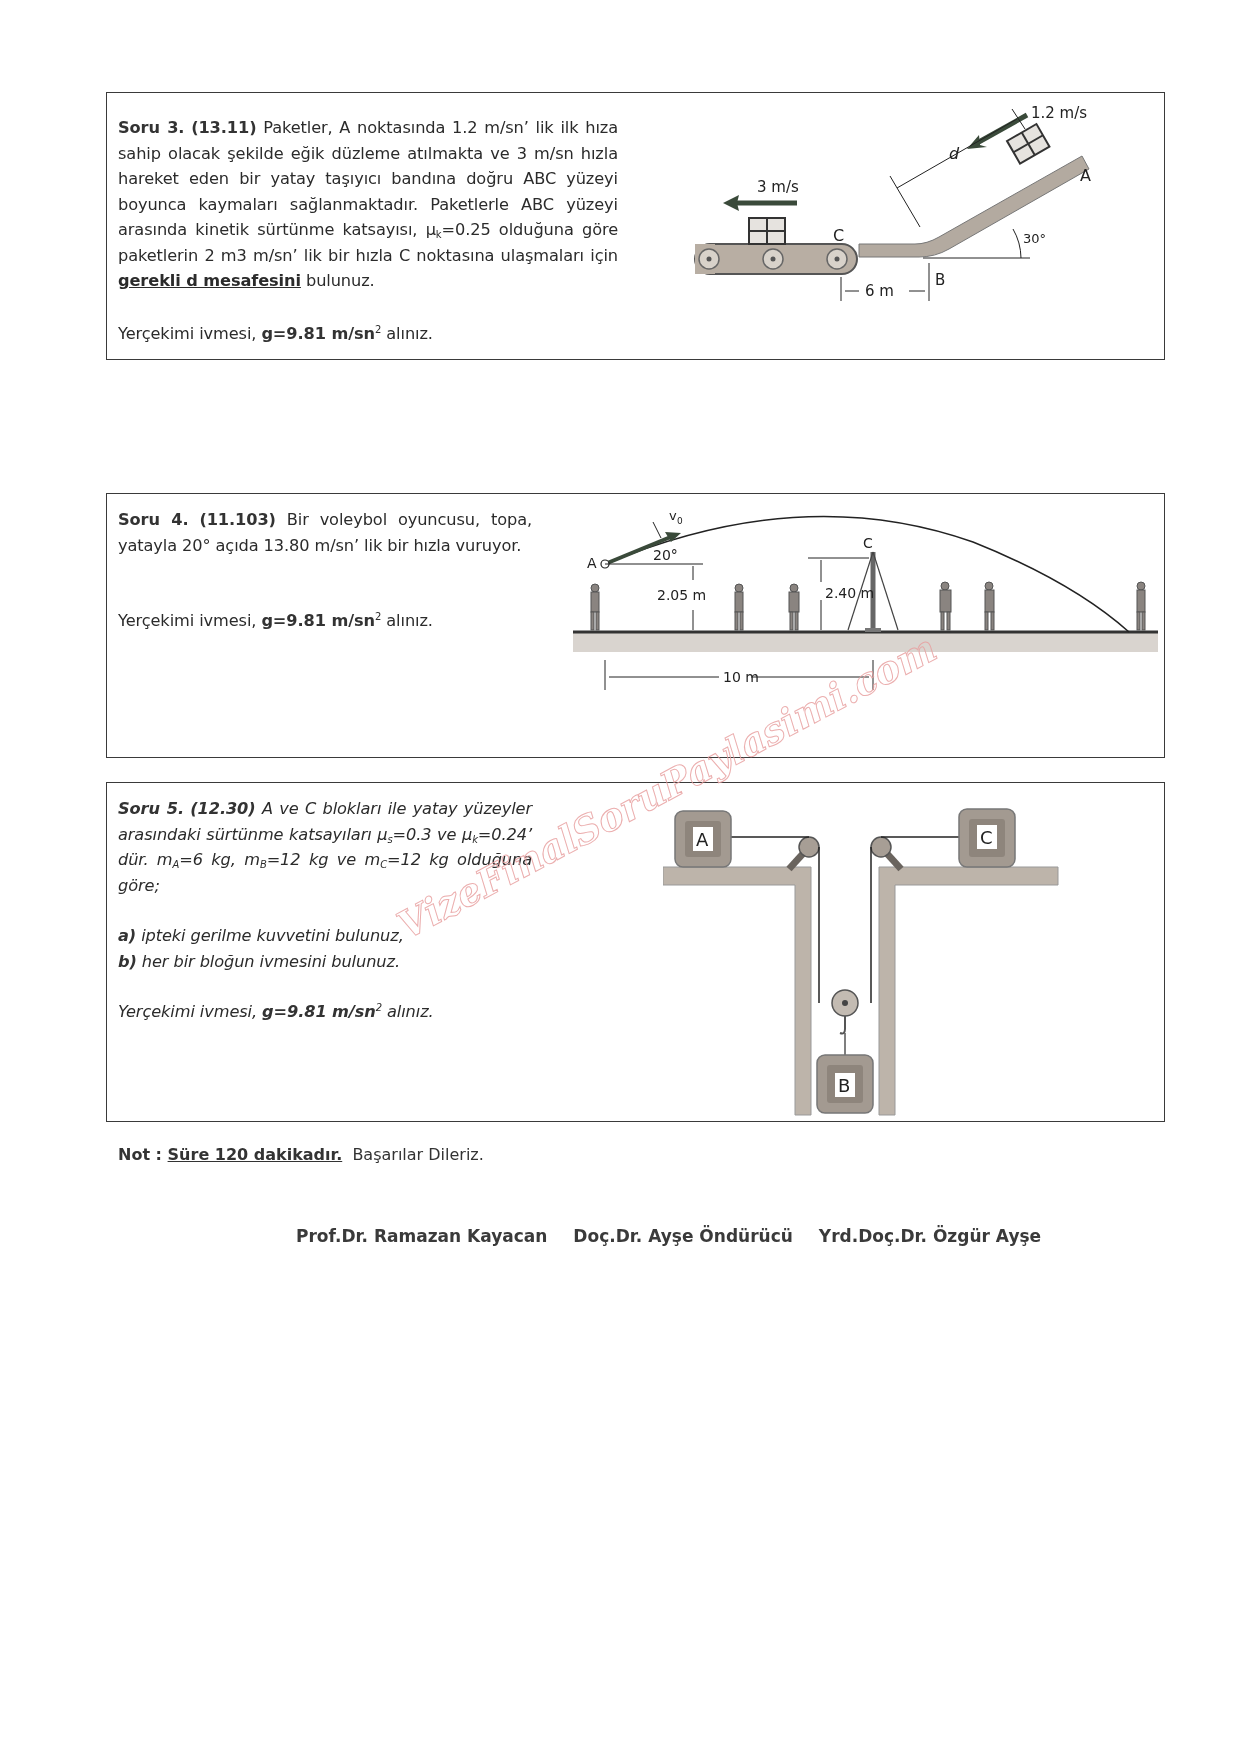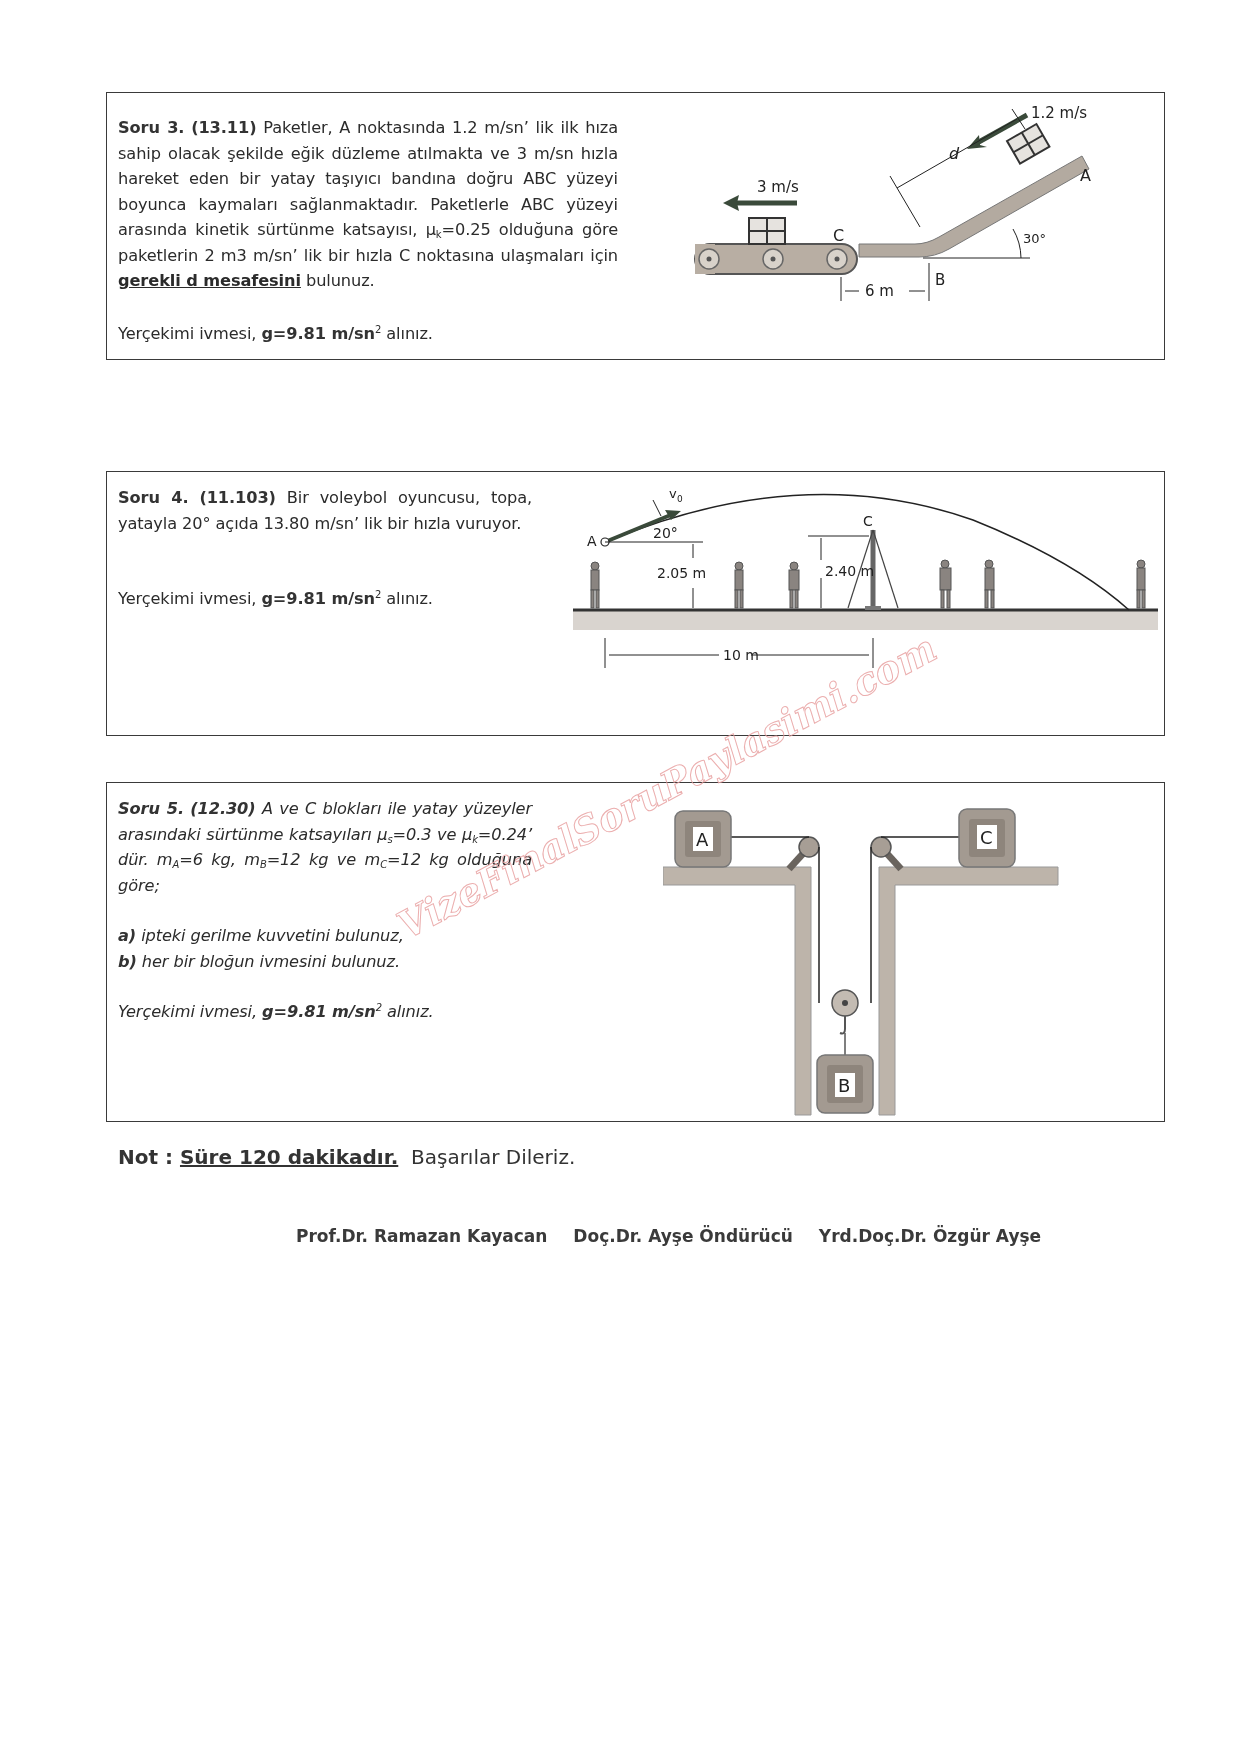--- a/index.html
+++ b/index.html
@@ -18,21 +18,21 @@
   }
   .qtext b { font-weight: bold; color: #333; }
   .qtext .u { text-decoration: underline; font-weight: bold; }
   .qtext p { margin: 0; }
   .gap { height: 25px; }
   sub { font-size: 10px; vertical-align: -3px; line-height: 0; }
   sup { font-size: 10px; vertical-align: 6px; line-height: 0; }
   .fig { position: absolute; }
   .svgtxt { font-family: "DejaVu Sans", "Liberation Sans", sans-serif; fill: #222; }
   .note {
-    position: absolute; left: 118px; top: 1145px; font-size: 20px; color: #333;
+    position: absolute; left: 118px; top: 1145px; font-size: 16px; color: #333;
   }
   .note b { font-weight: bold; }
   .note .u { text-decoration: underline; font-weight: bold; }
   .sigs {
     position: absolute; top: 1226px; left: 296px; font-size: 17px; font-weight: bold; color: #3a3a3a;
     display: flex; gap: 26px; white-space: nowrap;
   }
   .watermark {
     position: absolute; left: 410px; top: 930px; font-family: "DejaVu Serif", serif;
     font-size: 38px; font-weight: bold; font-style: italic; color: transparent;
@@ -106,21 +106,21 @@
 
     <line x1="154" y1="176" x2="154" y2="202" stroke="#222" stroke-width="1"></line>
     <line x1="242" y1="162" x2="242" y2="202" stroke="#222" stroke-width="1"></line>
     <line x1="158" y1="190" x2="172" y2="190" stroke="#222" stroke-width="1"></line>
     <line x1="222" y1="190" x2="238" y2="190" stroke="#222" stroke-width="1"></line>
     <text class="svgtxt" x="178" y="195" font-size="15">6 m</text>
     <text class="svgtxt" x="248" y="184" font-size="15">B</text>
   </svg>
 </div>
 
-<div class="box" style="left:106px; top:471px; width:1059px; height:265px;">
+<div class="box" style="left:106px; top:493px; width:1059px; height:265px;">
   <div class="qtext" style="left:11px; top:13px; width:414px;">
     <p><b>Soru 4.</b> <b>(11.103)</b><span> Bir voleybol oyuncusu, topa, yatayla 20° açıda 13.80 m/sn’ lik bir hızla vuruyor.</span></p>
     <div class="gap"></div>
     <div class="gap"></div>
     <p><span>Yerçekimi ivmesi, </span><b>g=9.81 m/sn</b><sup>2</sup><span> alınız.</span></p>
   </div>
 
   <svg class="fig" style="left:466px; top:8px;" width="585" height="200" viewBox="0 0 585 200">
 
     <rect x="0" y="130" width="585" height="20" fill="#d9d4cf"></rect>

